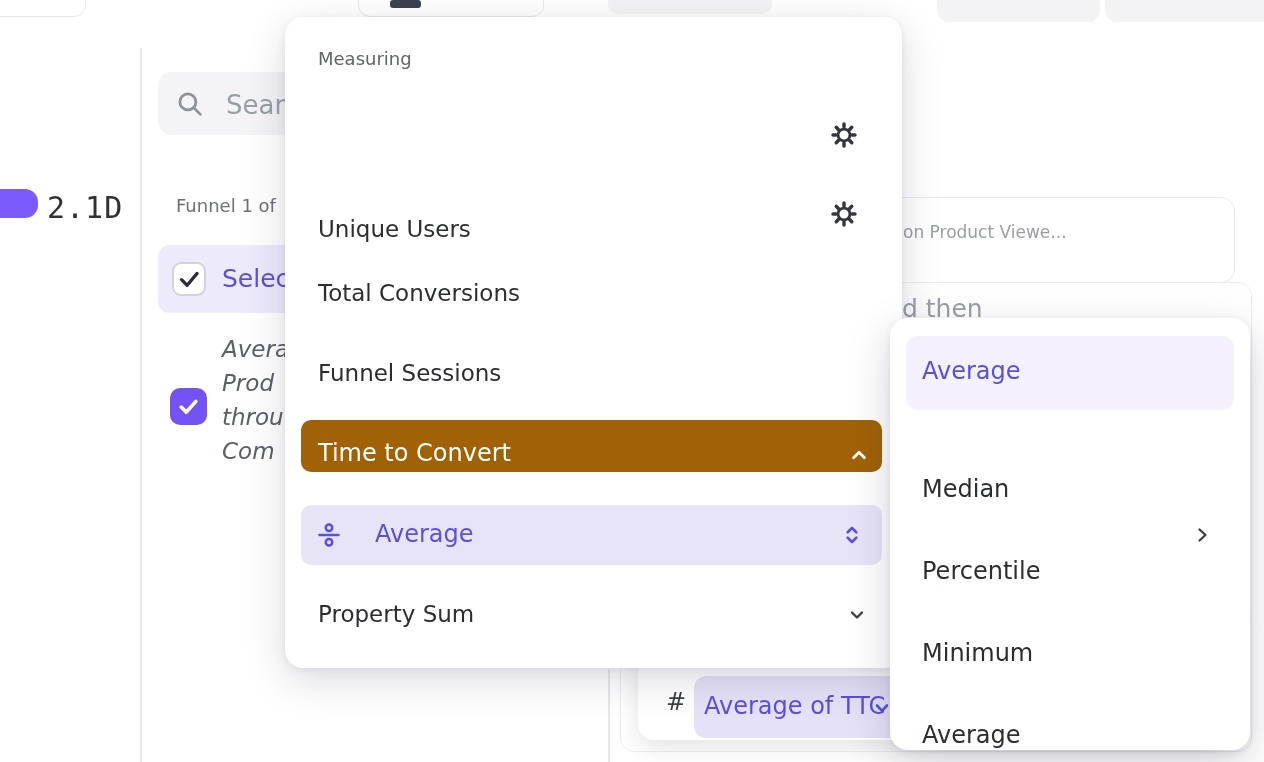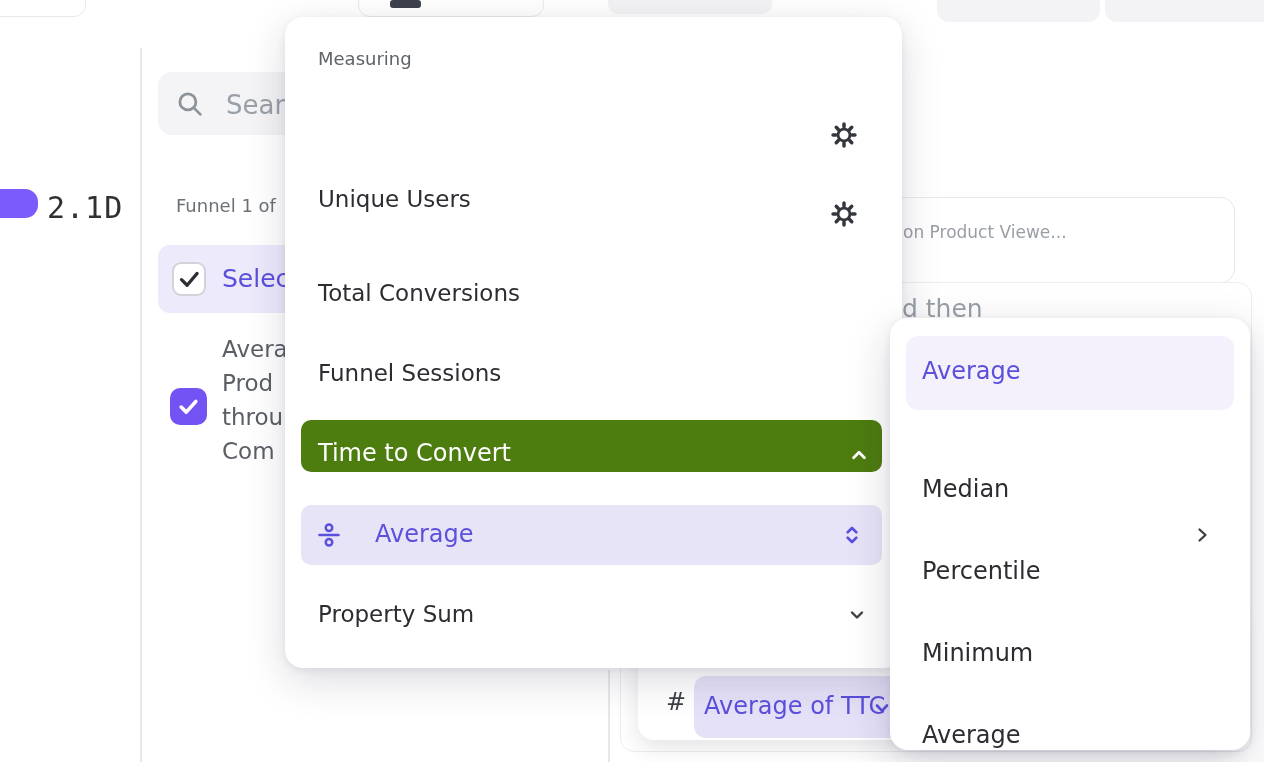--- a/index.html
+++ b/index.html
@@ -21,37 +21,37 @@
   .version-label{left:47px;top:190px;font-family:"DejaVu Sans Mono","Liberation Mono",monospace;font-size:30px;color:#2f3135;letter-spacing:1px;}
   
   .search-bar{left:158px;top:72px;width:520px;height:63px;background:#f4f4f6;border-radius:14px;}
   .search-input{position:absolute;left:66px;top:0;width:420px;height:63px;border:none;background:transparent;outline:none;font-family:inherit;font-size:26px;color:#3c4043;}
   .search-input::placeholder{color:#9aa0a7;opacity:1;}
   .funnel-label{left:176px;top:195px;font-size:18px;color:#6c7176;}
   .select-row{left:158px;top:245px;width:340px;height:68px;background:#eceafb;border-radius:12px;}
   .checkbox-white{left:172px;top:262px;width:34px;height:34px;background:#fff;border:2px solid #d3d3d9;border-radius:9px;box-sizing:border-box;}
   .select-label{left:222px;top:264px;font-size:25px;font-weight:500;color:#5b4fdd;}
   .checkbox-purple{left:170px;top:388px;width:37px;height:37px;background:#7453f5;border-radius:10px;}
-  .step-desc{left:222px;top:332px;width:90px;font-size:23px;line-height:34px;color:#5b6066;white-space:nowrap;}
+  .step-desc{left:222px;top:332px;width:90px;font-size:23px;line-height:34px;color:#5b6066;white-space:nowrap;font-style:italic;}
   
   .event-card{left:620px;top:197px;width:615px;height:86px;background:#fff;border:1.5px solid #e9e9ed;border-radius:14px;box-sizing:border-box;}
   .event-card-text{left:903px;top:222px;font-size:17px;color:#999ea5;}
   .then-card{left:620px;top:282px;width:632px;height:470px;background:#fff;border:1.5px solid #ededf1;border-radius:14px;box-sizing:border-box;}
   .then-text{left:902px;top:294px;font-size:25px;color:#9aa0a7;}
   .metric-card{left:638px;top:600px;width:600px;height:140px;background:#fff;border-radius:16px;box-shadow:0 8px 22px rgba(30,30,50,.12);}
   .metric-hash{left:666px;top:688px;font-size:24px;color:#3b3e44;}
   .metric-pill{left:694px;top:676px;width:206px;height:62px;background:#e5e1f8;border-radius:12px;}
   .metric-pill-label{left:704px;top:692px;font-size:24px;color:#5b4fdd;}
   .metric-chevron{left:870px;top:696px;}
   
   .menu-panel{left:285px;top:17px;width:617px;height:651px;background:#fff;border-radius:18px;box-shadow:0 12px 40px rgba(30,30,60,.16),0 2px 8px rgba(30,30,60,.07);z-index:10;}
   .menu-title{left:318px;top:48px;font-size:18px;color:#5f6468;z-index:11;}
   .menu-item-label{font-size:23px;font-weight:500;color:#2b2d31;z-index:11;}
   .gear{z-index:12;cursor:pointer;}
-  .ttc-button{left:301px;top:420px;width:581px;height:52px;background:#4d7c0f;border-radius:10px;z-index:11;cursor:pointer;}
+  .ttc-button{left:301px;top:420px;width:581px;height:52px;background:#a16207;border-radius:10px;z-index:11;cursor:pointer;}
   .ttc-label{position:absolute;left:17px;top:19px;font-size:24px;font-weight:500;color:#ffffff;}
   .avg-row{left:301px;top:505px;width:581px;height:60px;background:#e7e4f8;border-radius:10px;z-index:11;cursor:pointer;}
   .avg-label{position:absolute;left:74px;top:15px;font-size:24px;font-weight:500;color:#5b4fdd;}
   .prop-sum-label{left:318px;top:601px;}
   
   .submenu{left:890px;top:318px;width:360px;height:432px;background:#fff;border-radius:18px;box-shadow:0 14px 44px rgba(30,30,60,.18),0 2px 8px rgba(30,30,60,.08);z-index:20;}
   .submenu-selected{left:906px;top:336px;width:328px;height:74px;background:#f4f1fc;border-radius:12px;z-index:21;cursor:pointer;}
   .submenu-selected-label{position:absolute;left:16px;top:21px;font-size:24px;font-weight:500;color:#5b4fdd;}
   .submenu-item{left:922px;font-size:24px;font-weight:500;color:#2b2d31;z-index:21;cursor:pointer;margin-top:36px;}
   .icon{display:block;}
@@ -125,21 +125,21 @@
         <line x1="16.81" y1="16.81" x2="18.65" y2="18.65"></line>
       <line x1="12" y1="18.8" x2="12" y2="21.4"></line>
         <line x1="7.19" y1="16.81" x2="5.35" y2="18.65"></line>
       <line x1="5.2" y1="12" x2="2.6" y2="12"></line>
         <line x1="7.19" y1="7.19" x2="5.35" y2="5.35"></line>
       <line x1="12" y1="5.2" x2="12" y2="2.6"></line>
         <line x1="16.81" y1="7.19" x2="18.65" y2="5.35"></line>
     </g>
   </svg>
 
-  <div class="abs menu-item-label" style="left:318px;top:186px;">Unique Users</div>
+  <div class="abs menu-item-label" style="left:318px;top:216px;">Unique Users</div>
   <svg class="icon abs gear" style="left:830px;top:200px;" width="28" height="28" viewBox="0 0 24 24">
     <circle cx="12" cy="12" r="5.1" fill="none" stroke="#33363c" stroke-width="2.4"></circle>
     <g stroke="#33363c" stroke-width="3" stroke-linecap="round">
       <line x1="18.8" y1="12" x2="21.4" y2="12"></line>
         <line x1="16.81" y1="16.81" x2="18.65" y2="18.65"></line>
       <line x1="12" y1="18.8" x2="12" y2="21.4"></line>
         <line x1="7.19" y1="16.81" x2="5.35" y2="18.65"></line>
       <line x1="5.2" y1="12" x2="2.6" y2="12"></line>
         <line x1="7.19" y1="7.19" x2="5.35" y2="5.35"></line>
       <line x1="12" y1="5.2" x2="12" y2="2.6"></line>

